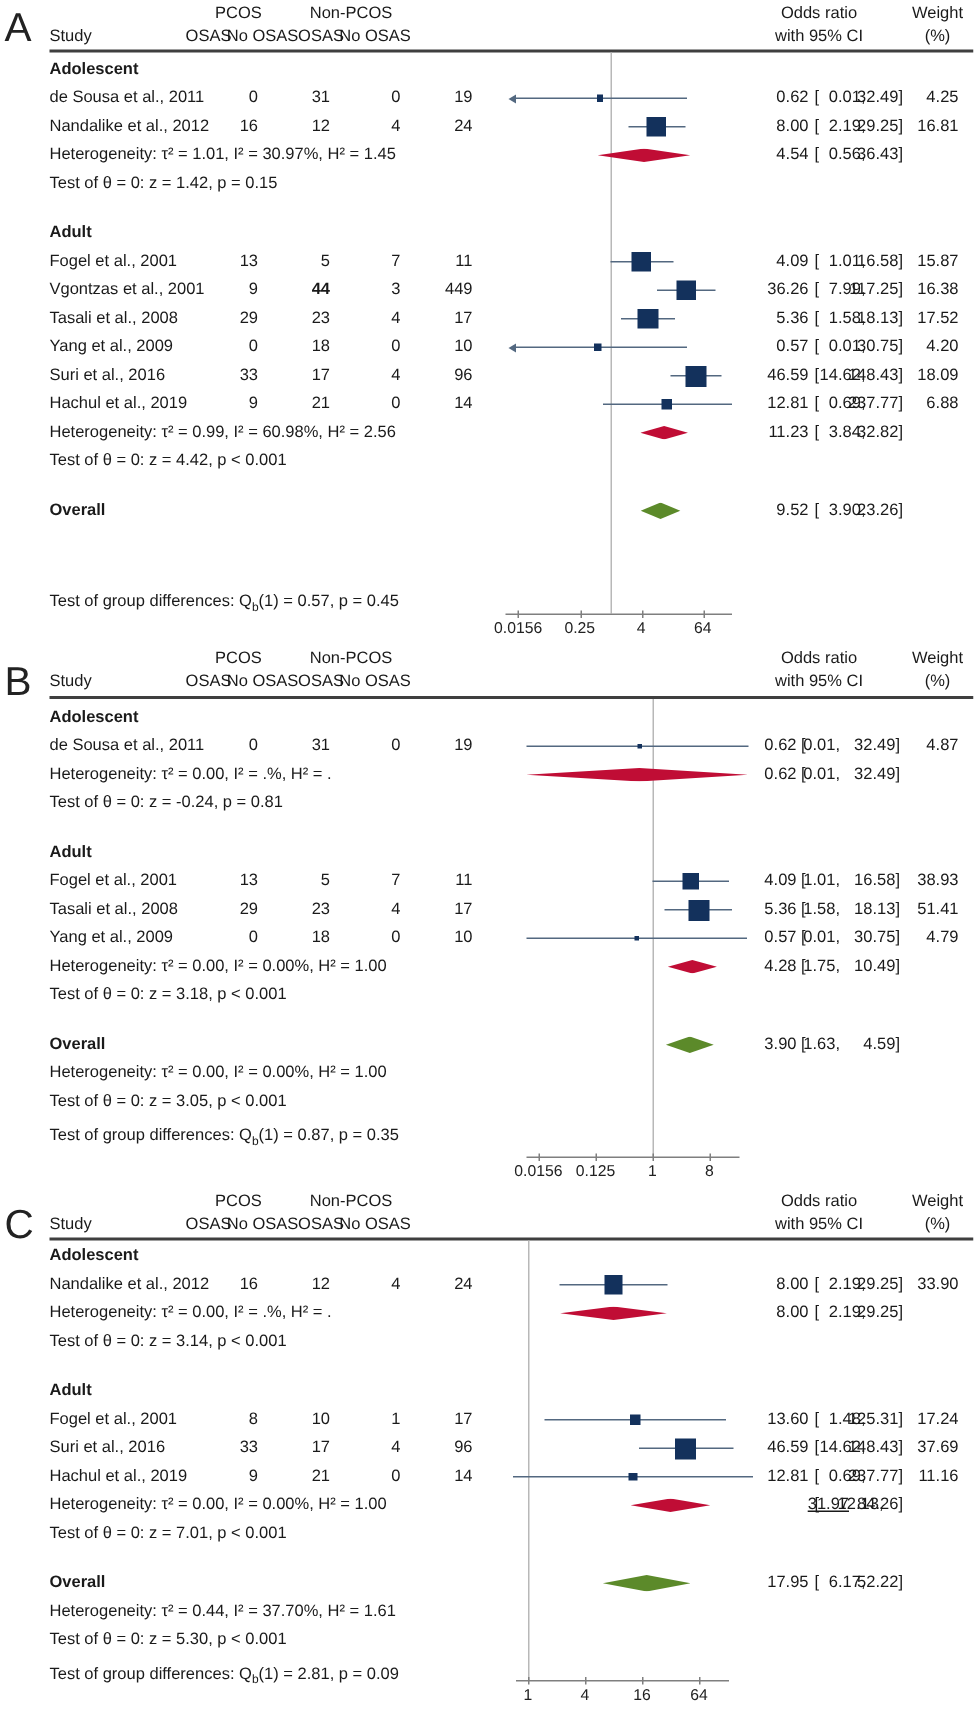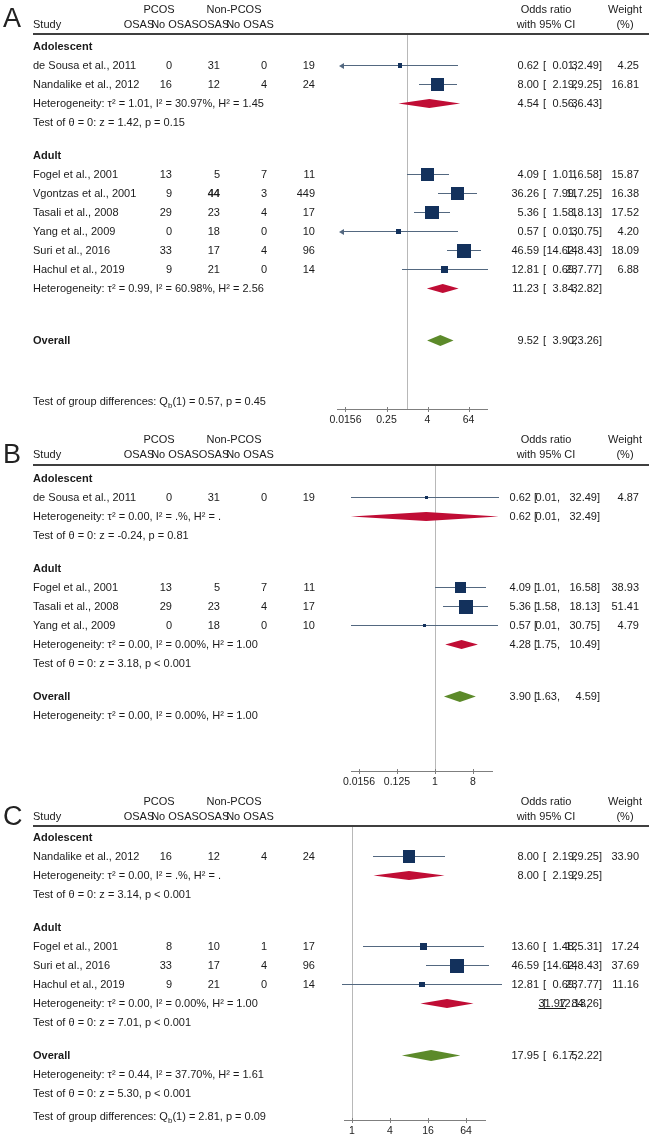--- a/index.html
+++ b/index.html
@@ -141,20 +141,21 @@
       <div class="abs t" style="left: 543px; top: 260px;">[</div>
       <div class="abs t right" style="left: 517px; top: 260px; width: 60px;">0.69,</div>
       <div class="abs t right" style="left: 538px; top: 260px; width: 64px;">237.77]</div>
       <div class="abs t right" style="left: 589px; top: 260px; width: 50px;">6.88</div>
       <div class="abs t" style="left: 33px; top: 279px;">Heterogeneity: τ² = 0.99, I² = 60.98%, H² = 2.56</div>
       <div class="abs " style="left: 426.896px; top: 284px; width: 31.7278px; height: 9px; background: rgb(192, 13, 53); clip-path: polygon(0px 50%, 50% 0px, 100% 50%, 50% 100%);"></div>
       <div class="abs t right" style="left: 479px; top: 279px; width: 60px;">11.23</div>
       <div class="abs t" style="left: 543px; top: 279px;">[</div>
       <div class="abs t right" style="left: 517px; top: 279px; width: 60px;">3.84,</div>
       <div class="abs t right" style="left: 538px; top: 279px; width: 64px;">32.82]</div>
+      <div class="abs t" style="left: 33px; top: 298px;">Test of θ = 0: z = 4.42, p &lt; 0.001</div>
       <div class="abs t bold" style="left: 33px; top: 331px;">Overall</div>
       <div class="abs " style="left: 427.126px; top: 335px; width: 26.4071px; height: 11px; background: rgb(92, 138, 42); clip-path: polygon(0px 50%, 50% 0px, 100% 50%, 50% 100%);"></div>
       <div class="abs t right" style="left: 479px; top: 331px; width: 60px;">9.52</div>
       <div class="abs t" style="left: 543px; top: 331px;">[</div>
       <div class="abs t right" style="left: 517px; top: 331px; width: 60px;">3.90,</div>
       <div class="abs t right" style="left: 538px; top: 331px; width: 64px;">23.26]</div>
       <div class="abs t" style="left: 33px; top: 392px;">Test of group differences: Q<sub>b</sub>(1) = 0.57, p = 0.45</div>
       <div class="abs " style="left: 337.476px; top: 409px; width: 151.024px; height: 1px; background: rgb(127, 127, 127);"></div>
       <div class="abs " style="left: 345.476px; top: 407px; width: 1px; height: 5px; background: rgb(127, 127, 127);"></div>
       <div class="abs tick center" style="left: 345.476px; top: 413px;">0.0156</div>
@@ -244,20 +245,22 @@
       <div class="abs t right" style="left: 500px; top: 205px; width: 60px;">1.75,</div>
       <div class="abs t right" style="left: 536px; top: 205px; width: 64px;">10.49]</div>
       <div class="abs t" style="left: 33px; top: 224px;">Test of θ = 0: z = 3.18, p &lt; 0.001</div>
       <div class="abs t bold" style="left: 33px; top: 257px;">Overall</div>
       <div class="abs " style="left: 443.928px; top: 261px; width: 31.9016px; height: 11px; background: rgb(92, 138, 42); clip-path: polygon(0px 50%, 50% 0px, 100% 50%, 50% 100%);"></div>
       <div class="abs t right" style="left: 471px; top: 257px; width: 60px;">3.90</div>
       <div class="abs t" style="left: 534px; top: 257px;">[</div>
       <div class="abs t right" style="left: 500px; top: 257px; width: 60px;">1.63,</div>
       <div class="abs t right" style="left: 536px; top: 257px; width: 64px;">4.59]</div>
       <div class="abs t" style="left: 33px; top: 276px;">Heterogeneity: τ² = 0.00, I² = 0.00%, H² = 1.00</div>
+      <div class="abs t" style="left: 33px; top: 295px;">Test of θ = 0: z = 3.05, p &lt; 0.001</div>
+      <div class="abs t" style="left: 33px; top: 318px;">Test of group differences: Q<sub>b</sub>(1) = 0.87, p = 0.35</div>
       <div class="abs " style="left: 350.971px; top: 341px; width: 142.029px; height: 1px; background: rgb(127, 127, 127);"></div>
       <div class="abs " style="left: 358.971px; top: 339px; width: 1px; height: 5px; background: rgb(127, 127, 127);"></div>
       <div class="abs tick center" style="left: 358.971px; top: 345px;">0.0156</div>
       <div class="abs " style="left: 397px; top: 339px; width: 1px; height: 5px; background: rgb(127, 127, 127);"></div>
       <div class="abs tick center" style="left: 397px; top: 345px;">0.125</div>
       <div class="abs " style="left: 435px; top: 339px; width: 1px; height: 5px; background: rgb(127, 127, 127);"></div>
       <div class="abs tick center" style="left: 435px; top: 345px;">1</div>
       <div class="abs " style="left: 473px; top: 339px; width: 1px; height: 5px; background: rgb(127, 127, 127);"></div>
       <div class="abs tick center" style="left: 473px; top: 345px;">8</div>
     </section>

